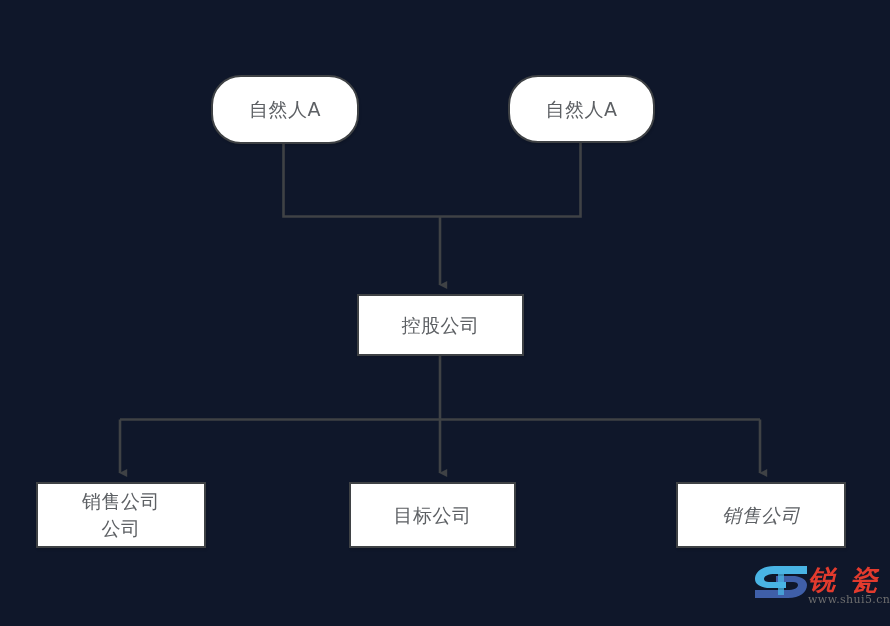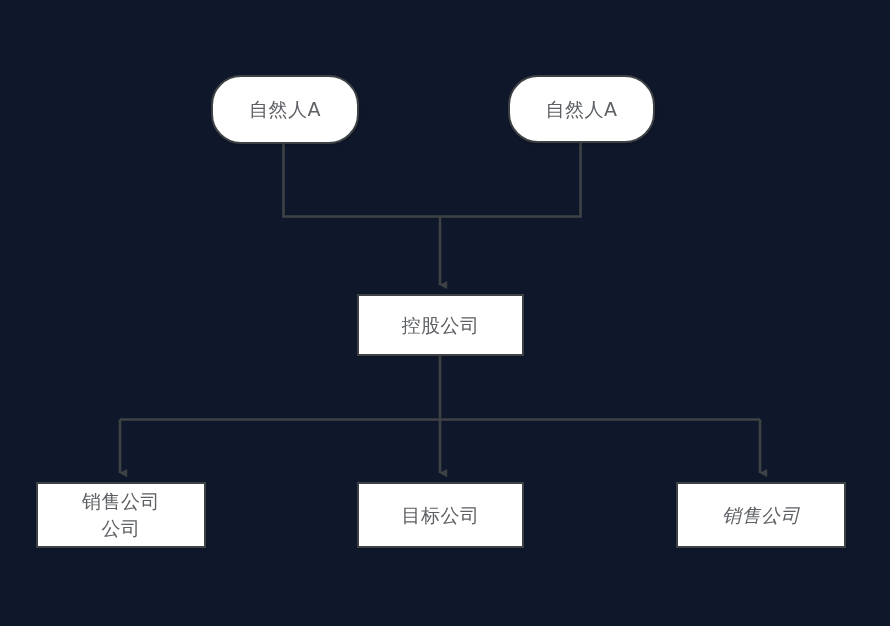--- a/index.html
+++ b/index.html
@@ -43,21 +43,21 @@
     border-radius: 30px;
   }
   .node.rect {
     border-radius: 0px;
   }
   
   #node-person-a { left: 211px; top: 75px;  width: 148px; height: 69px; }
   #node-person-b { left: 508px; top: 75px;  width: 147px; height: 68px; }
   #node-holding  { left: 357px; top: 294px; width: 167px; height: 62px; text-align: right; }
   #node-other    { left: 36px;  top: 482px; width: 170px; height: 66px; }
-  #node-target   { left: 357px; top: 482px; width: 167px; height: 66px; }
+  #node-target   { left: 349px; top: 482px; width: 167px; height: 66px; }
   #node-sales    { left: 676px; top: 482px; width: 170px; height: 66px; font-style: italic; }
 
   
   #watermark {
     position: absolute;
     left: 752px;
     top: 563px;
     width: 136px;
     height: 52px;
   }
@@ -129,14 +129,23 @@
 
   <div class="node rect" id="node-holding">控股公司</div>
 
   <div class="node rect" id="node-other">销售公司
 公司</div>
 
   <div class="node rect" id="node-target">目标公司</div>
 
   <div class="node rect" id="node-sales">销售公司</div>
 
+  <div id="watermark">
+    <svg class="wm-mark" viewBox="0 0 58 36" width="58" height="36" xmlns="http://www.w3.org/2000/svg">
+      <path d="M55,2 L22,2 C10,2 3,8 3,15 C3,20 8,23 15,24 L34,24 L34,18 L17,18 C14,18 12,17 12,15 C12,12 16,10 23,10 L55,10 Z" fill="#49b4e4"></path>
+      <path d="M3,34 L36,34 C48,34 55,28 55,21 C55,16 50,13 43,12 L24,12 L24,18 L41,18 C44,18 46,19 46,21 C46,24 42,26 35,26 L3,26 Z" fill="#3f5fa8"></path>
+      <path d="M26,5 L32,5 L32,31 L26,31 Z" fill="#49b4e4" opacity="0.75"></path>
+    </svg>
+    <div class="wm-cn">锐 瓷</div>
+    <div class="wm-url">www.shui5.cn</div>
+  </div>
 
 </div>
 
 </body></html>

